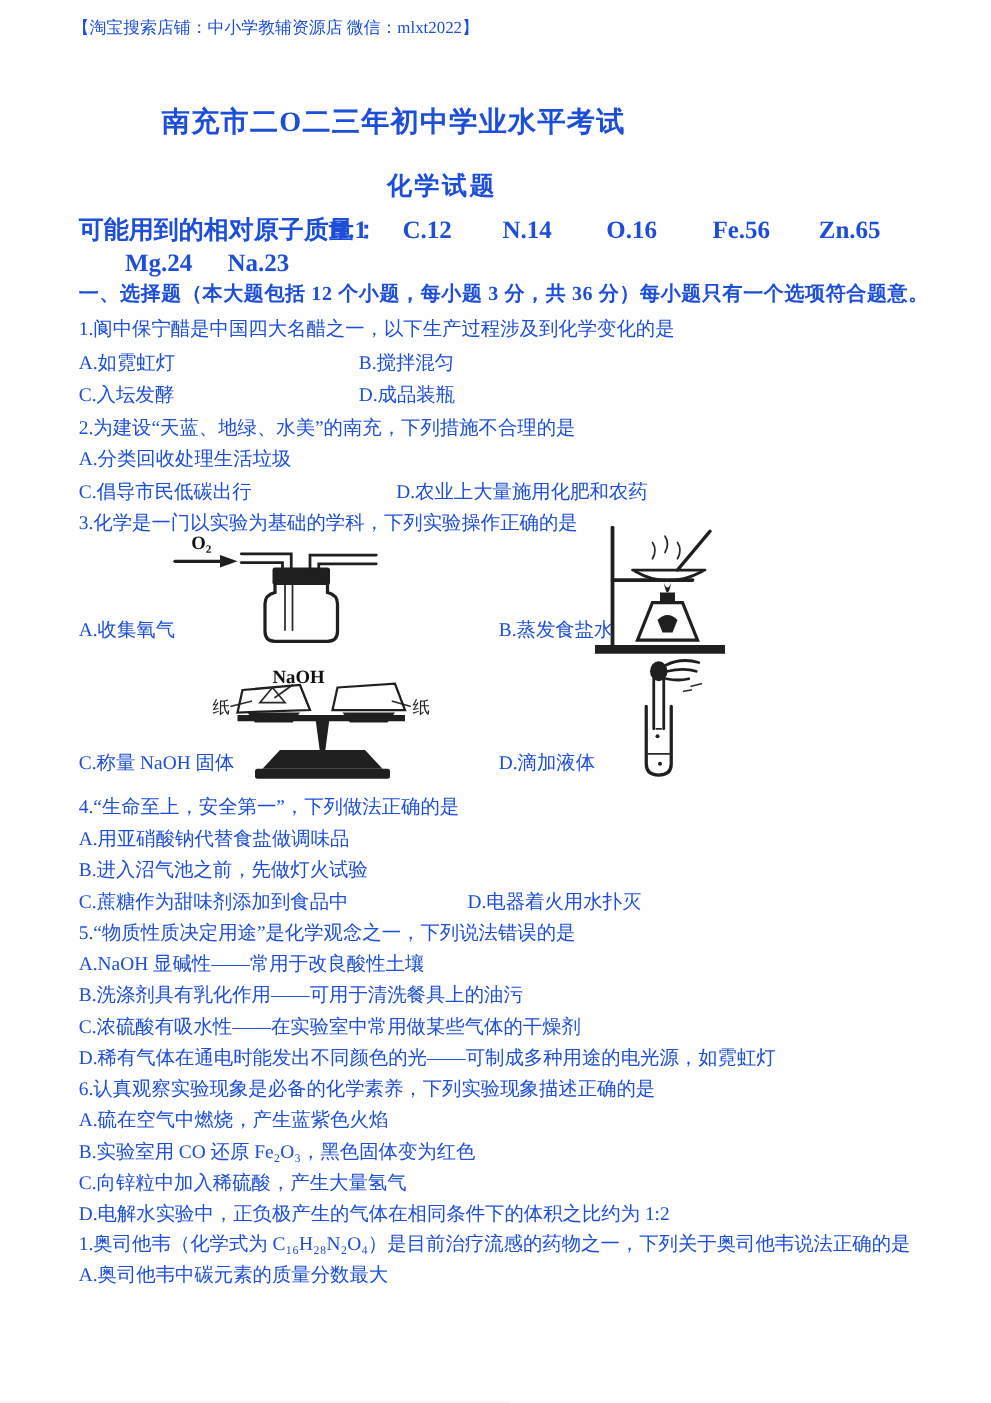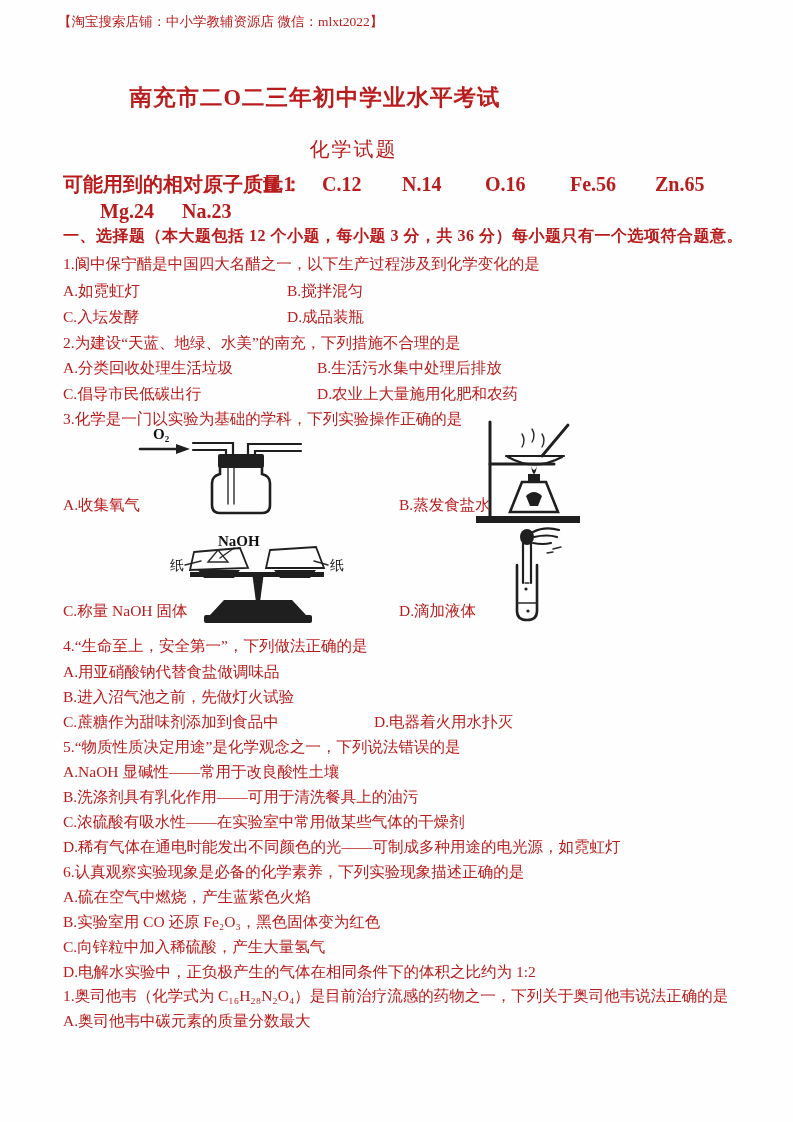--- a/index.html
+++ b/index.html
@@ -2,27 +2,27 @@
 <html><head>
 <meta charset="utf-8">
 <style>
   html,body { margin:0; padding:0; background:#e8e8e8; }
   #page {
     position:relative;
     width:793px; height:1122px;
     margin:0 auto;
     background:#fefefe;
     font-family:"Liberation Serif","DejaVu Serif",serif;
-    color:#b91c1c;
+    color:#1d4ed8;
     overflow:hidden;
   }
   .line { position:absolute; white-space:nowrap; font-size:15.5px; line-height:20px; }
   .banner { font-size:13.5px; }
   .title { left:0; width:630px; text-align:center; font-size:22.5px; font-weight:bold; letter-spacing:1px; }
-  .subtitle { left:0; width:707px; text-align:center; font-size:20px; font-weight:normal; letter-spacing:2px; }
+  .subtitle { left:0; width:707px; text-align:center; font-size:20px; font-weight:bold; letter-spacing:2px; }
   .masses { font-size:20px; font-weight:bold; }
   .section-heading { font-size:16px; font-weight:bold; letter-spacing:0.5px; }
   .diagram { position:absolute; }
   svg { display:block; }
   svg * { vector-effect:non-scaling-stroke; }
   .sk { stroke:#1f1f1f; fill:none; stroke-width:2.2; stroke-linecap:round; }
   .sk-thin { stroke:#2a2a2a; fill:none; stroke-width:1.4; stroke-linecap:round; }
   .sk-fill { fill:#1f1f1f; stroke:none; }
   .svg-label { font-family:"Liberation Serif","DejaVu Serif",serif; font-weight:bold; fill:#111; }
   .svg-cjk { font-family:"Liberation Serif","DejaVu Serif",serif; fill:#222; }
@@ -54,21 +54,20 @@
   <div class="line section-heading" style="left:63px; top:226px;">一、选择题（本大题包括 12 个小题，每小题 3 分，共 36 分）每小题只有一个选项符合题意。</div>
 
   <div class="line" style="left:63px; top:254px;">1.阆中保宁醋是中国四大名醋之一，以下生产过程涉及到化学变化的是</div>
   <div class="line" style="left:63px; top:281px;">A.如霓虹灯</div>
   <div class="line" style="left:287px; top:281px;">B.搅拌混匀</div>
   <div class="line" style="left:63px; top:307px;">C.入坛发酵</div>
   <div class="line" style="left:287px; top:307px;">D.成品装瓶</div>
 
   <div class="line" style="left:63px; top:333px;">2.为建设“天蓝、地绿、水美”的南充，下列措施不合理的是</div>
   <div class="line" style="left:63px; top:358px;">A.分类回收处理生活垃圾</div>
-  <div class="line" style="left:317px; top:358px;">B.生活污水集中处理后排放</div>
   <div class="line" style="left:63px; top:384px;">C.倡导市民低碳出行</div>
   <div class="line" style="left:317px; top:384px;">D.农业上大量施用化肥和农药</div>
 
   <div class="line" style="left:63px; top:409px;">3.化学是一门以实验为基础的学科，下列实验操作正确的是</div>
 
   <div class="diagram" style="left:135px; top:424px;">
     <svg width="168" height="92" viewBox="0 0 168 92">
       <text x="18" y="15" font-size="15" class="svg-label">O₂</text>
       <line x1="5" y1="25" x2="42" y2="25" class="sk" style="stroke-width:2.6"></line>
       <polygon points="41,20 55,25 41,30" class="sk-fill"></polygon>

